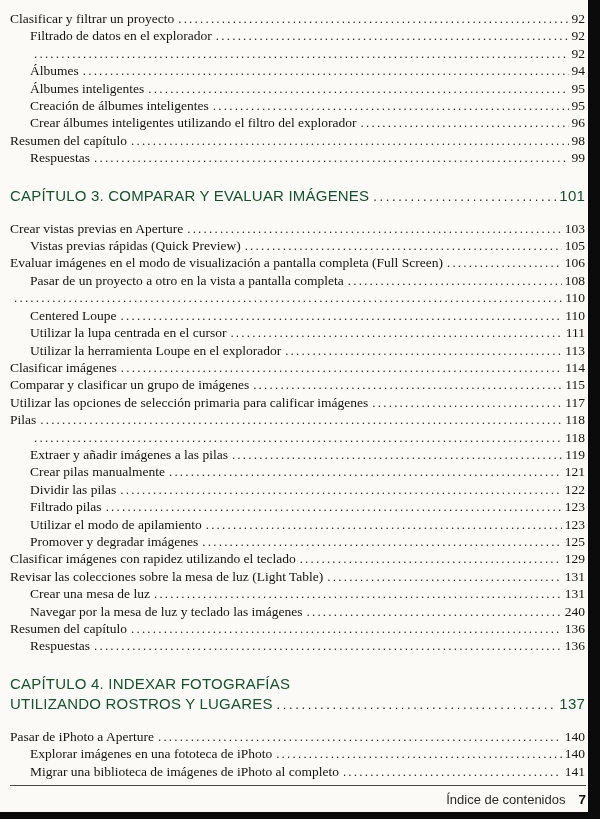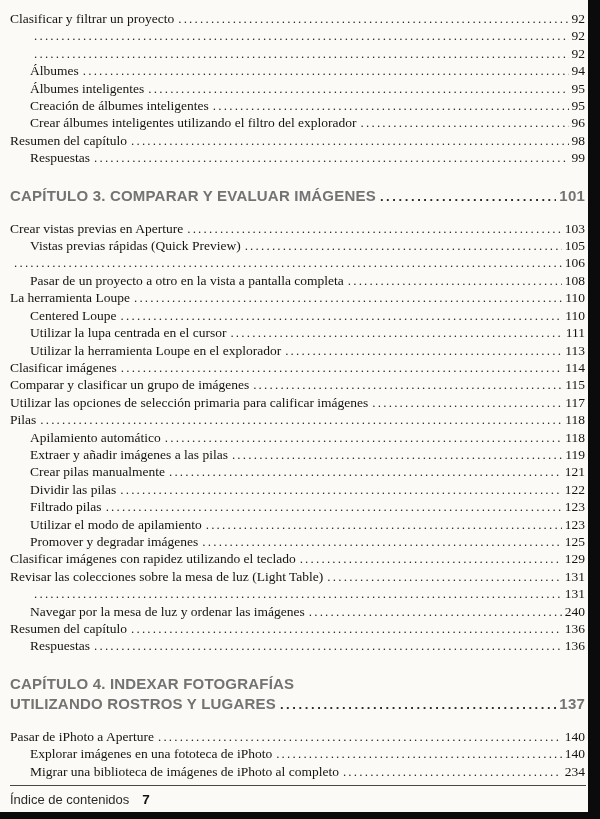--- a/index.html
+++ b/index.html
@@ -37,40 +37,40 @@
   }
   .leader::after {
     content:"........................................................................................................................................................................................................";
     font-size:13px;
     letter-spacing:2.2px;
   }
   
   .chapter-block {
     margin:19px 0 13px 0;
     font-family:"Liberation Sans","DejaVu Sans",sans-serif;
-    font-weight:bold;
+    font-weight:normal;
     font-size:15px;
     letter-spacing:0.2px;
-    color:#737373;
+    color:#14532d;
   }
   .chapter-line { line-height:20px; white-space:nowrap; }
   .chapter-line.with-leader { display:flex; align-items:baseline; }
   .chapter-leader::after {
     font-size:13px;
     letter-spacing:2.6px;
   }
   
   .footer {
     position:absolute;
     left:10px;
     right:14px;
     top:785px;
     border-top:1px solid #4a4743;
     padding-top:6px;
-    text-align:left;
+    text-align:right;
     font-family:"Liberation Sans","DejaVu Sans",sans-serif;
     font-size:13px;
     color:#2c2a27;
   }
   .footer .footer-page {
     font-weight:bold;
     font-size:13.5px;
     margin-left:13px;
     color:#141210;
   }
@@ -92,20 +92,21 @@
 <body>
 
 <main class="page">
   <div id="toc-list">
       <div class="toc-entry level-0">
         <span class="entry-text">Clasificar y filtrar un proyecto</span>
         <span class="leader"></span>
         <span class="entry-page">92</span>
       </div>
       <div class="toc-entry level-1">
+        <span class="entry-text">Filtrado de datos en el explorador</span>
         <span class="leader"></span>
         <span class="entry-page">92</span>
       </div>
       <div class="toc-entry level-1">
         <span class="leader"></span>
         <span class="entry-page">92</span>
       </div>
       <div class="toc-entry level-1">
         <span class="entry-text">Álbumes</span>
         <span class="leader"></span>
@@ -147,30 +148,30 @@
         <span class="entry-text">Crear vistas previas en Aperture</span>
         <span class="leader"></span>
         <span class="entry-page">103</span>
       </div>
       <div class="toc-entry level-1">
         <span class="entry-text">Vistas previas rápidas (Quick Preview)</span>
         <span class="leader"></span>
         <span class="entry-page">105</span>
       </div>
       <div class="toc-entry level-0">
+        <span class="entry-text">Evaluar imágenes en el modo de visualización a pantalla completa (Full Screen)</span>
         <span class="leader"></span>
         <span class="entry-page">106</span>
       </div>
       <div class="toc-entry level-1">
         <span class="entry-text">Pasar de un proyecto a otro en la vista a pantalla completa</span>
         <span class="leader"></span>
         <span class="entry-page">108</span>
       </div>
       <div class="toc-entry level-0">
-        <span class="entry-text">La herramienta Loupe</span>
         <span class="leader"></span>
         <span class="entry-page">110</span>
       </div>
       <div class="toc-entry level-1">
         <span class="entry-text">Centered Loupe</span>
         <span class="leader"></span>
         <span class="entry-page">110</span>
       </div>
       <div class="toc-entry level-1">
         <span class="entry-text">Utilizar la lupa centrada en el cursor</span>
@@ -196,21 +197,20 @@
         <span class="entry-text">Utilizar las opciones de selección primaria para calificar imágenes</span>
         <span class="leader"></span>
         <span class="entry-page">117</span>
       </div>
       <div class="toc-entry level-0">
         <span class="entry-text">Pilas</span>
         <span class="leader"></span>
         <span class="entry-page">118</span>
       </div>
       <div class="toc-entry level-1">
-        <span class="entry-text">Apilamiento automático</span>
         <span class="leader"></span>
         <span class="entry-page">118</span>
       </div>
       <div class="toc-entry level-1">
         <span class="entry-text">Extraer y añadir imágenes a las pilas</span>
         <span class="leader"></span>
         <span class="entry-page">119</span>
       </div>
       <div class="toc-entry level-1">
         <span class="entry-text">Crear pilas manualmente</span>
@@ -241,25 +241,26 @@
         <span class="entry-text">Clasificar imágenes con rapidez utilizando el teclado</span>
         <span class="leader"></span>
         <span class="entry-page">129</span>
       </div>
       <div class="toc-entry level-0">
         <span class="entry-text">Revisar las colecciones sobre la mesa de luz (Light Table)</span>
         <span class="leader"></span>
         <span class="entry-page">131</span>
       </div>
       <div class="toc-entry level-1">
+        <span class="entry-text">Crear una mesa de luz</span>
         <span class="leader"></span>
         <span class="entry-page">131</span>
       </div>
       <div class="toc-entry level-1">
-        <span class="entry-text">Navegar por la mesa de luz y ordenar las imágenes</span>
+        <span class="entry-text">Navegar por la mesa de luz y teclado las imágenes</span>
         <span class="leader"></span>
         <span class="entry-page">240</span>
       </div>
       <div class="toc-entry level-0">
         <span class="entry-text">Resumen del capítulo</span>
         <span class="leader"></span>
         <span class="entry-page">136</span>
       </div>
       <div class="toc-entry level-1">
         <span class="entry-text">Respuestas</span>
@@ -280,21 +281,21 @@
         <span class="entry-page">140</span>
       </div>
       <div class="toc-entry level-1">
         <span class="entry-text">Explorar imágenes en una fototeca de iPhoto</span>
         <span class="leader"></span>
         <span class="entry-page">140</span>
       </div>
       <div class="toc-entry level-1">
         <span class="entry-text">Migrar una biblioteca de imágenes de iPhoto al completo</span>
         <span class="leader"></span>
-        <span class="entry-page">234</span>
+        <span class="entry-page">141</span>
       </div>
     </div>
 
   <div class="footer">
     <span>Índice de contenidos</span><span class="footer-page">7</span>
   </div>
 </main>
 
 <div class="scan-edge-right"></div>
 <div class="scan-edge-bottom"></div>

